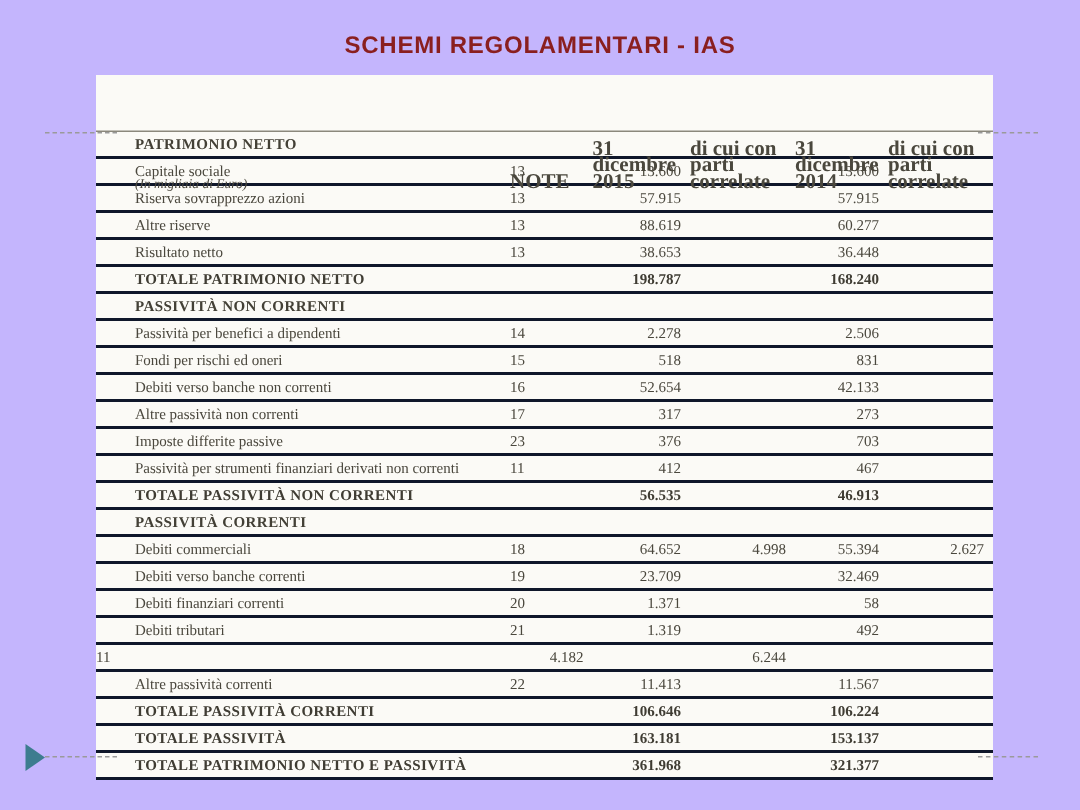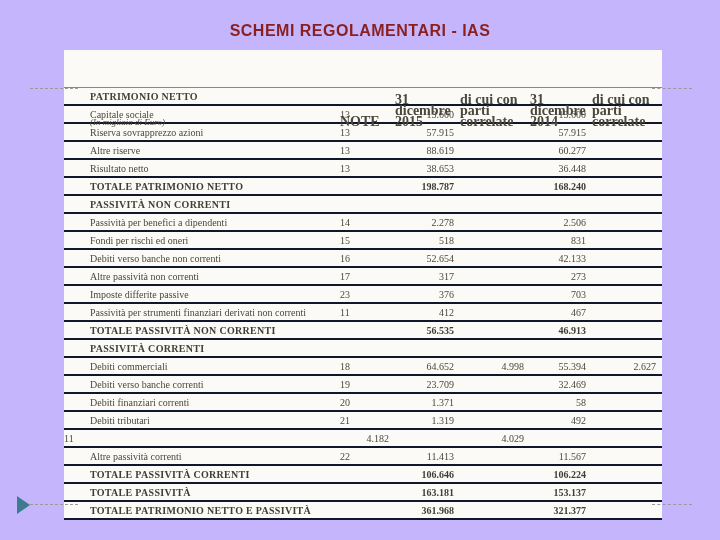--- a/index.html
+++ b/index.html
@@ -269,21 +269,21 @@
           <div class="cell c1">21</div>
           <div class="cell c2">1.319</div>
           <div class="cell c3"></div>
           <div class="cell c4">492</div>
           <div class="cell c5"></div>
         </div>
         <div class="tgrid trow item">
           <div class="cell c1">11</div>
           <div class="cell c2">4.182</div>
           <div class="cell c3"></div>
-          <div class="cell c4">4.029</div>
+          <div class="cell c4">6.244</div>
           <div class="cell c5"></div>
         </div>
         <div class="tgrid trow item">
           <div class="cell c0">Altre passività correnti</div>
           <div class="cell c1">22</div>
           <div class="cell c2">11.413</div>
           <div class="cell c3"></div>
           <div class="cell c4">11.567</div>
           <div class="cell c5"></div>
         </div>

